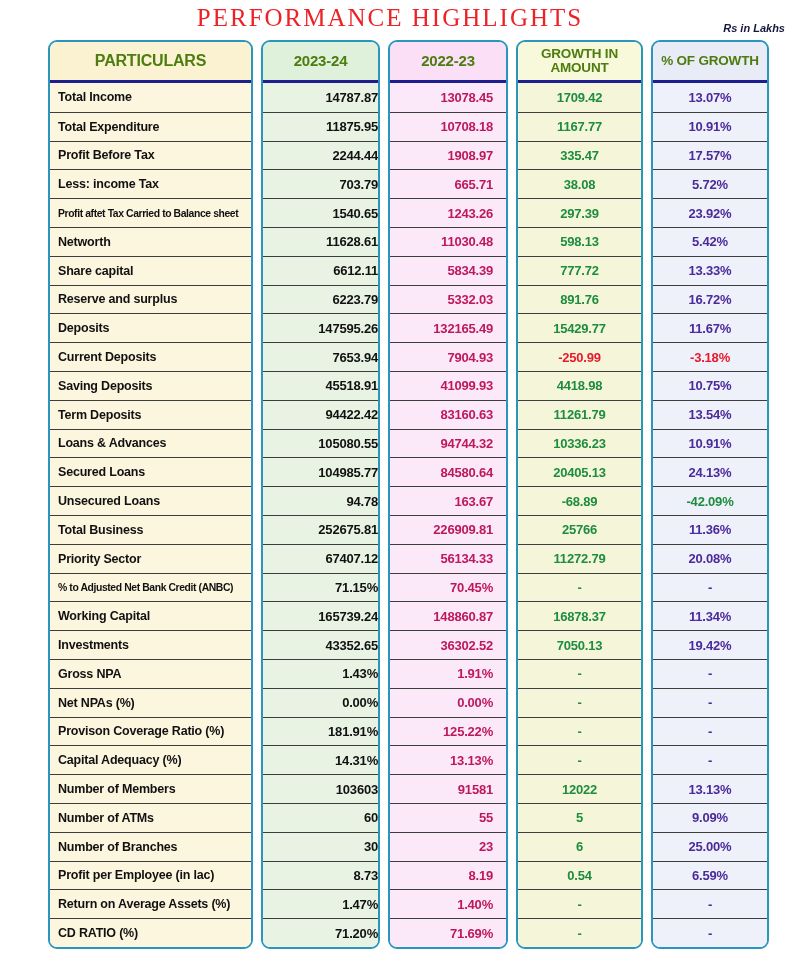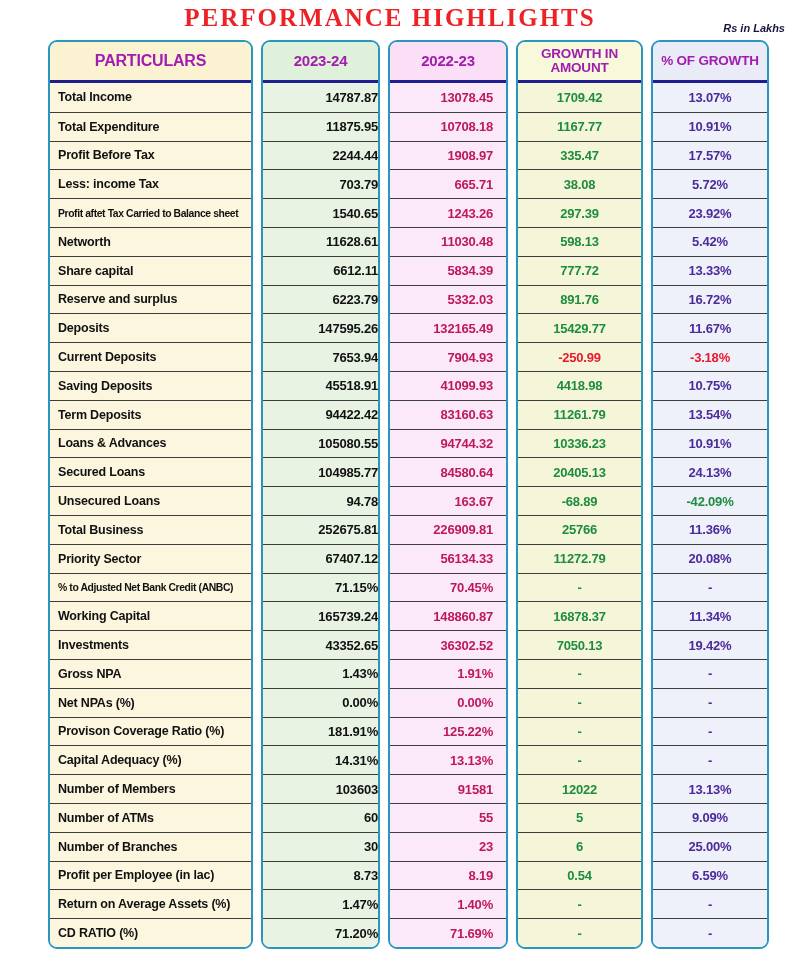--- a/index.html
+++ b/index.html
@@ -2,21 +2,21 @@
 <html><head>
 <meta charset="utf-8">
 <style>
   * { margin:0; padding:0; box-sizing:border-box; }
   body { background:#ffffff; font-family:"Liberation Sans","DejaVu Sans",sans-serif; }
   .page { position:relative; width:811px; height:957px; background:#ffffff; overflow:hidden; }
 
   .title {
     position:absolute; top:4px; left:0; width:780px; text-align:center;
     font-family:"Liberation Serif","DejaVu Serif",serif;
-    font-size:25px; font-weight:bold; letter-spacing:2px; color:#ec2227;
+    font-size:25px; font-weight:normal; letter-spacing:2px; color:#ec2227;
   }
   .unit-note {
     position:absolute; top:22px; right:26px;
     font-size:11px; font-weight:bold; font-style:italic; color:#16163c;margin-left:40px;
   }
 
   .table { position:absolute; left:48px; top:40px; display:flex; gap:8px; }
 
   .card {
     border:2px solid #2a96be; border-radius:9px; overflow:hidden;
@@ -24,21 +24,21 @@
   }
   .card.c-label  { width:205px; }
   .card.c-fy2024 { width:119px; }
   .card.c-fy2023 { width:120px; }
   .card.c-growth { width:127px; }
   .card.c-pct    { width:118px; }
 
   .hcell {
     height:41px; flex:0 0 41px;
     display:flex; align-items:center; justify-content:center; text-align:center;
-    font-weight:bold; color:#a21caf; line-height:1.05;
+    font-weight:bold; color:#4d7c0f; line-height:1.05;
     border-bottom:3px solid #1e1e8f;
     font-size:15px; letter-spacing:-0.2px; padding:0 4px;
   }
   .c-label  .hcell { background:#faf2d0; font-size:16px; }
   .c-fy2024 .hcell { background:#dff0db; }
   .c-fy2023 .hcell { background:#fadff6; }
   .c-growth .hcell { background:#f8f8da; font-size:13.5px; }
   .c-pct    .hcell { background:#e9ebf6; font-size:13.5px; }
 
   .body { display:flex; flex-direction:column; }

